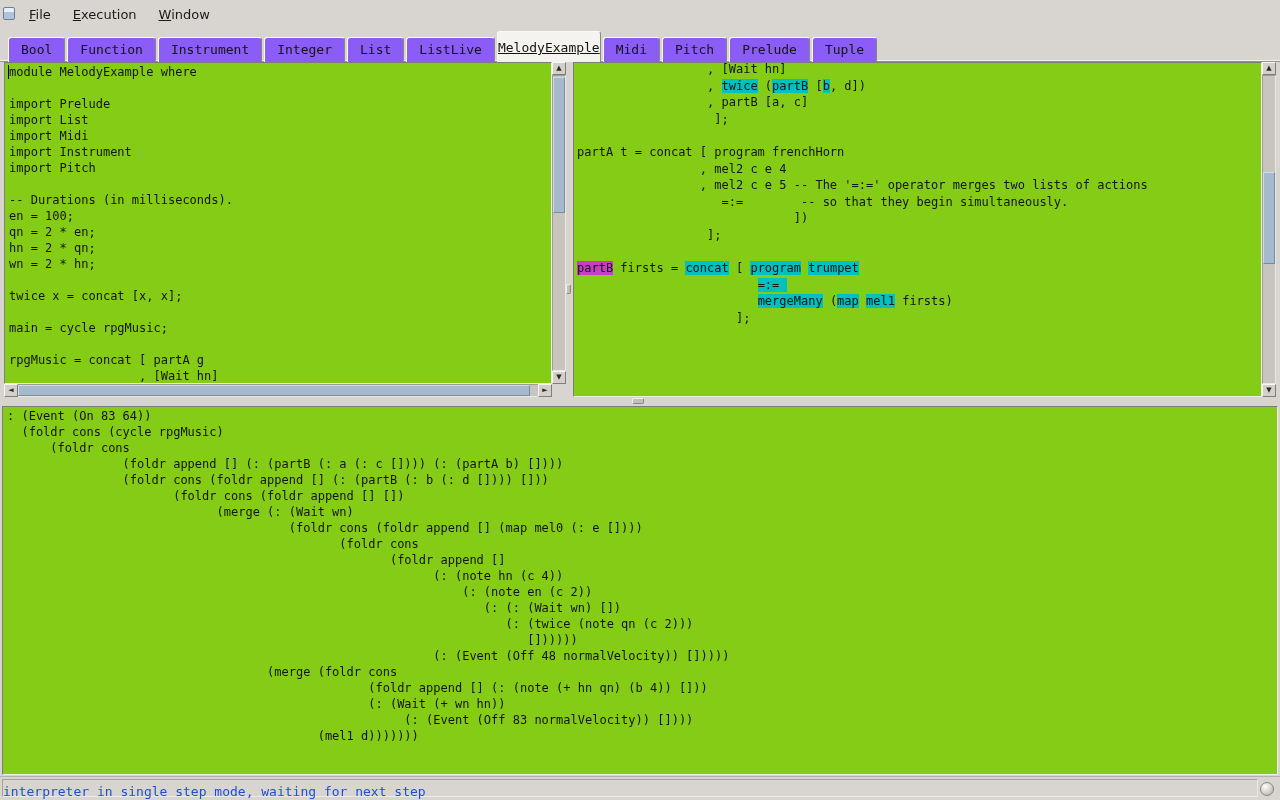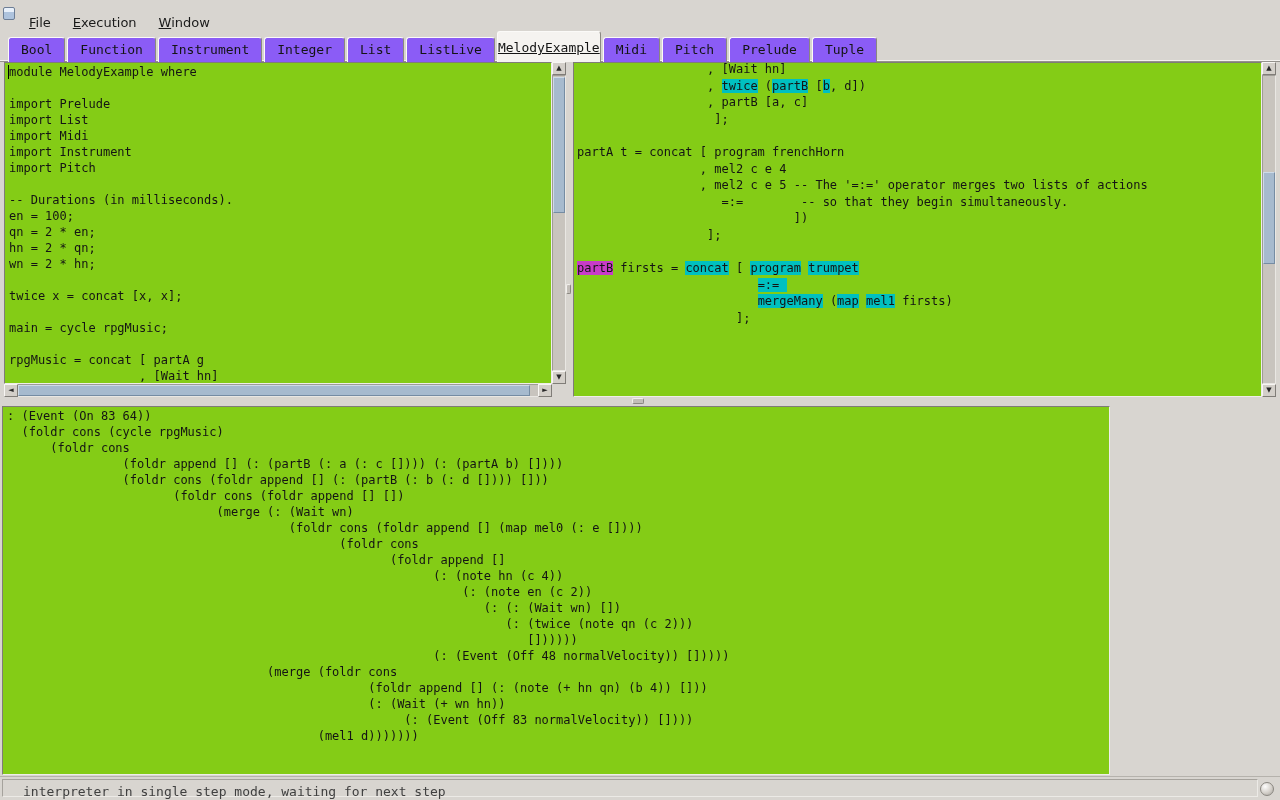--- a/index.html
+++ b/index.html
@@ -11,21 +11,21 @@
 
   
   #menubar { position:absolute; left:0; top:0; width:1280px; height:29px; }
   #app-icon {
     position:absolute; left:3px; top:7px; width:12px; height:13px;
     border:1px solid #6d7e96; border-radius:2px;
     background:linear-gradient(#e8f0fa 0 35%, #aec3dd 35% 100%);
   }
   #menu-items { position:absolute; left:18px; top:0; height:29px; display:flex; }
   .menu-item {
-    font-size:13px; line-height:29px; padding:8px 11px; color:#1a1a1a; cursor:default;
+    font-size:13px; line-height:29px; padding:0 11px; color:#1a1a1a; cursor:default;
   }
   .menu-item u { text-decoration:underline; }
 
   
   #tabbar {
     position:absolute; left:0; top:30px; width:1280px; height:32px;
     display:flex; align-items:flex-end; padding-left:8px; gap:2px;
   }
   #notebook-edge-light { position:absolute; left:0; top:60px; width:1280px; height:1px; background:#f4f2ef; }
   #notebook-edge-dark  { position:absolute; left:0; top:61px; width:1280px; height:1px; background:#94918c; }
@@ -42,21 +42,21 @@
   }
 
   
   .pane {
     position:absolute; background:#84cc16;
     border:1px solid #7f7c77; border-bottom-color:#efedea; border-right-color:#efedea;
     overflow:hidden;
   }
   #left-pane  { left:4px;   top:62px;  width:548px;  height:322px; }
   #right-pane { left:573px; top:62px;  width:689px;  height:335px; }
-  #trace-pane { left:2px;   top:406px; width:1108px; height:369px; }
+  #trace-pane { left:2px;   top:406px; width:1276px; height:369px; }
 
   pre.code, .code-line {
     margin:0; font-family:"DejaVu Sans Mono", monospace;
     font-size:12px; line-height:16px; color:#141414; white-space:pre;
   }
   #left-pane pre.code  { padding:1px 0 0 4px; }
   #trace-pane pre.code { padding:1px 0 0 4px; }
   #right-code { padding:0 0 0 3px; margin-top:-2px; }
   #right-code .code-line { line-height:16.6px; }
 
@@ -100,22 +100,22 @@
   
   #statusbar {
     position:absolute; left:0; top:776px; width:1280px; height:24px;
     border-top:1px solid #b5b2ac;
   }
   #statusbar-inner {
     position:absolute; left:2px; top:2px; right:22px; bottom:3px;
     border:1px solid; border-color:#a5a29c #eceae6 #eceae6 #a5a29c;
   }
   #status-text {
-    position:absolute; left:20px; top:4px;
-    font-family:"DejaVu Sans Mono", monospace; font-size:13px; color:#404040; white-space:pre;
+    position:absolute; left:0; top:4px;
+    font-family:"DejaVu Sans Mono", monospace; font-size:13px; color:#1d4ed8; white-space:pre;
   }
   #resize-grip {
     position:absolute; right:6px; top:5px; width:14px; height:14px; border-radius:50%;
     border:1px solid #8a8781;
     background:radial-gradient(circle at 35% 30%, #fdfdfc, #d4d0ca 55%, #a4a09a);
   }
 </style>
 </head>
 <body>
 

